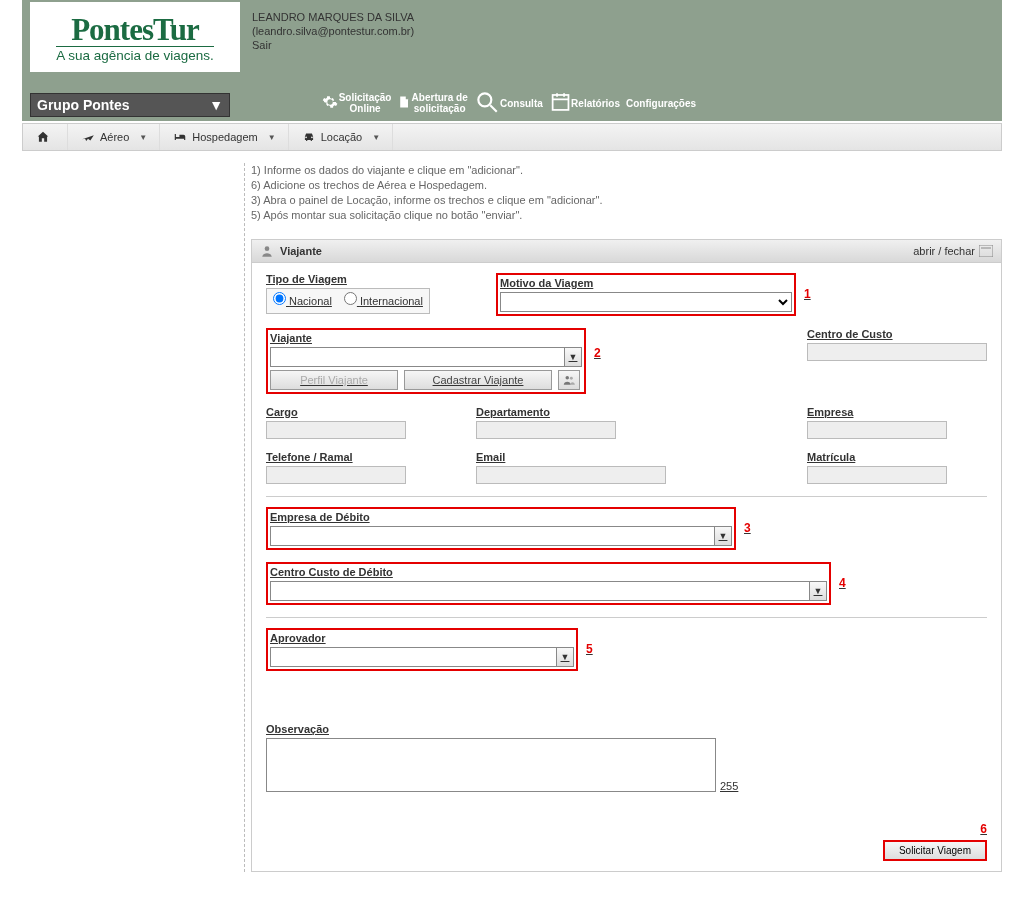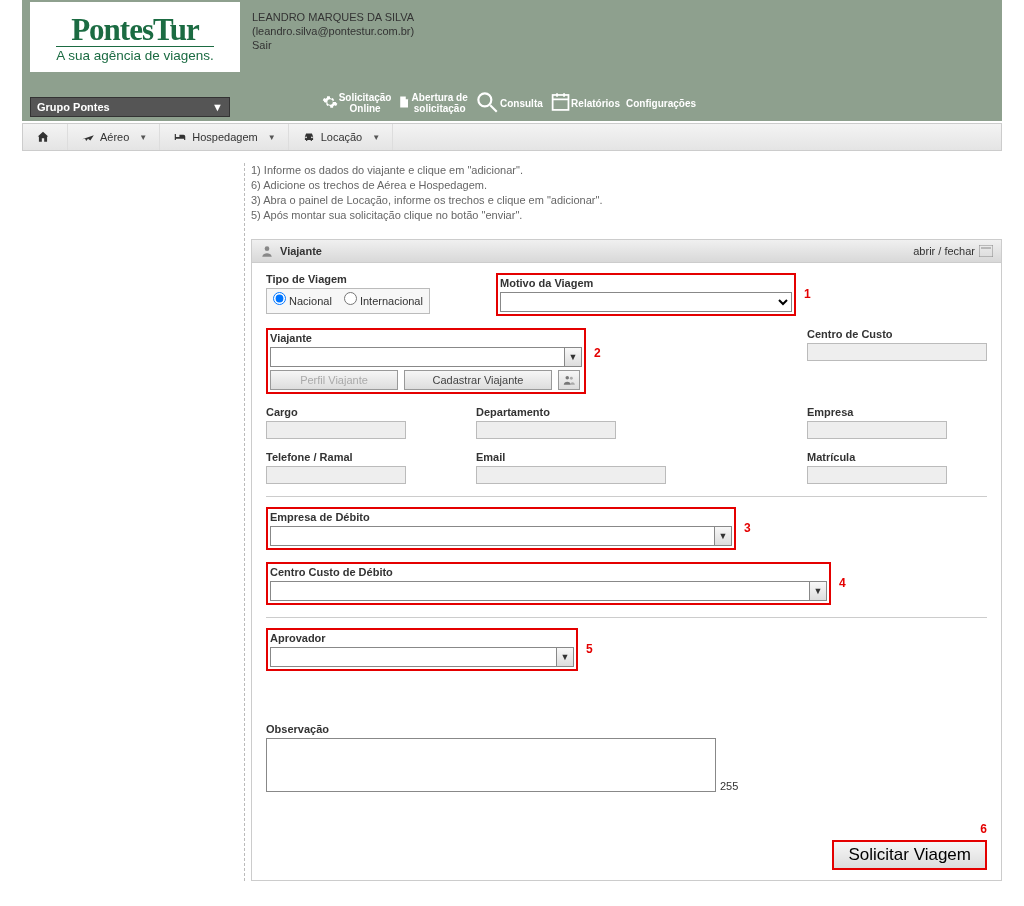--- a/index.html
+++ b/index.html
@@ -8,56 +8,56 @@
   .header { background: #8ea08e; display: flex; align-items: flex-start; height: 121px; position: relative; }
   .logo { background: #fff; width: 210px; height: 70px; display: flex; flex-direction: column; align-items: center; justify-content: center; margin: 2px 0 0 8px; }
   .logo-main { color: #1b6b42; font-size: 31px; font-weight: bold; letter-spacing: -1px; font-family: "Times New Roman", serif; }
   .logo-tag { color: #1b6b42; font-size: 13.5px; font-family: Arial, sans-serif; margin-top:-2px; border-top:1px solid #1b6b42; padding-top:1px;}
   .user-info { color: #333; font-size: 11px; margin-left: 12px; margin-top: 10px; line-height: 14px; }
   .user-info a { color: #333; text-decoration: none; }
   .main-nav { position: absolute; bottom: 4px; left: 300px; display: flex; gap: 6px; }
   .main-nav-item { display: flex; align-items: center; color: #fff; font-size: 10px; font-weight: bold; text-align: center; width: 70px; cursor: pointer; }
   .main-nav-item svg { width: 26px; height: 26px; margin-bottom: 2px; }
   .client-select { position: absolute; left: 8px; bottom: 4px; width: 200px; }
-  .client-select .sel { background: #555; color: #fff; border: 1px solid #333; padding: 3px 6px; font-size: 11px; font-weight: bold; display: flex; justify-content: space-between; align-items: center; cursor: pointer; }
+  .client-select .sel { background: #555; color: #fff; border: 1px solid #333; padding: 3px 6px; font-size: 14px; font-weight: bold; display: flex; justify-content: space-between; align-items: center; cursor: pointer; }
   .tabbar { background: linear-gradient(#f4f4f4,#e4e4e4); border: 1px solid #ccc; display: flex; align-items: center; height: 28px; margin-top: 2px; }
   .tabbar-item { display: flex; align-items: center; padding: 0 12px; border-right: 1px solid #ddd; height: 100%; cursor: pointer; font-size: 11px; color: #333; }
   .tabbar-item svg { width: 16px; height: 14px; margin-right: 4px; }
   .tri { margin-left: 10px; font-size: 8px; color: #555; }
   .content { display: flex; margin-top: 12px; }
   .sidebar { width: 222px; }
   .main { flex: 1; border-left: 1px dashed #bbb; padding-left: 6px; }
   .instructions { color: #666; font-size: 11px; line-height: 15px; margin-bottom: 16px; }
   .panel { border: 1px solid #ccc; background: #fff; }
   .panel-header { background: linear-gradient(#f0f0f0,#d8d8d8); padding: 4px 8px; display: flex; align-items: center; justify-content: space-between; border-bottom: 1px solid #ccc; }
   .panel-header .left { display: flex; align-items: center; gap: 6px; }
   .panel-header .left svg { width: 14px; height: 14px; }
   .panel-title { font-weight: bold; font-size: 11px; }
   .abrir { font-size: 11px; color: #333; display: flex; align-items: center; gap: 4px; cursor: pointer; }
-  .form-body { padding: 10px 14px; font-size: 11px; color: #333; }
+  .form-body { padding: 10px 14px; font-size: 11px; color: #333; text-decoration: underline; }
   .row { display: flex; gap: 30px; margin-bottom: 12px; align-items: flex-start; flex-wrap: wrap; }
   .field { display: flex; flex-direction: column; }
   .field label { font-weight: bold; margin-bottom: 3px; font-size: 11px; }
   .ipt { background: #eee; border: 1px solid #bbb; height: 18px; padding: 1px 3px; font-size: 11px; }
   select.ipt-white, .sel-combo { background: #fff; border: 1px solid #888; height: 20px; font-size: 11px; width: 100%; }
   .combo { display:flex; align-items:stretch; }
   .combo input { flex:1; border:1px solid #888; border-right:none; height:20px; font-size:11px; padding:1px 3px; background:#fff; }
   .combo .dd { width:18px; border:1px solid #888; background:linear-gradient(#f8f8f8,#ddd); display:flex; align-items:center; justify-content:center; cursor:pointer; font-size:9px; }
   .radio-row { display: flex; align-items: center; gap: 12px; border: 1px solid #bbb; padding: 3px 6px; background: #f7f7f7; width: 164px; }
   .radio-row label { font-weight: normal; font-size: 11px; }
   .btn { background: linear-gradient(#f6f6f6,#ddd); border: 1px solid #999; font-size: 11px; height: 20px; padding: 0 14px; cursor: pointer; color: #444; }
   .btn.disabled { color: #aaa; }
   .btn-row { display:flex; gap:6px; align-items:center; margin-top:3px;}
   .icon-btn { width:22px; height:20px; border:1px solid #999; background:linear-gradient(#f6f6f6,#ddd); display:flex; align-items:center; justify-content:center; cursor:pointer; }
   hr.sep { border: none; border-top: 1px solid #ccc; margin: 10px 0; }
   .redbox { border: 2px solid #e40000; padding: 2px; }
   .redlabel { color: #e40000; font-weight: bold; font-size: 12px; }
   textarea.obs { width: 450px; height: 54px; border: 1px solid #888; font-family: inherit; font-size: 11px; resize: none; }
   .footer-btn { text-align: right; margin-top: 30px; position: relative; }
-  .solicit-btn { background: linear-gradient(#f6f6f6,#ddd); border: 2px solid #e40000; font-size: 17px; padding: 3px 14px; cursor: pointer; }
+  .solicit-btn { background: linear-gradient(#f6f6f6,#ddd); border: 2px solid #e40000; font-size: 10px; padding: 3px 14px; cursor: pointer; }
 </style>
 </head>
 <body>
 
 <div class="page">
   <div class="header">
     <div class="logo">
       <span class="logo-main">PontesTur</span>
       <span class="logo-tag">A sua agência de viagens.</span>
     </div>

